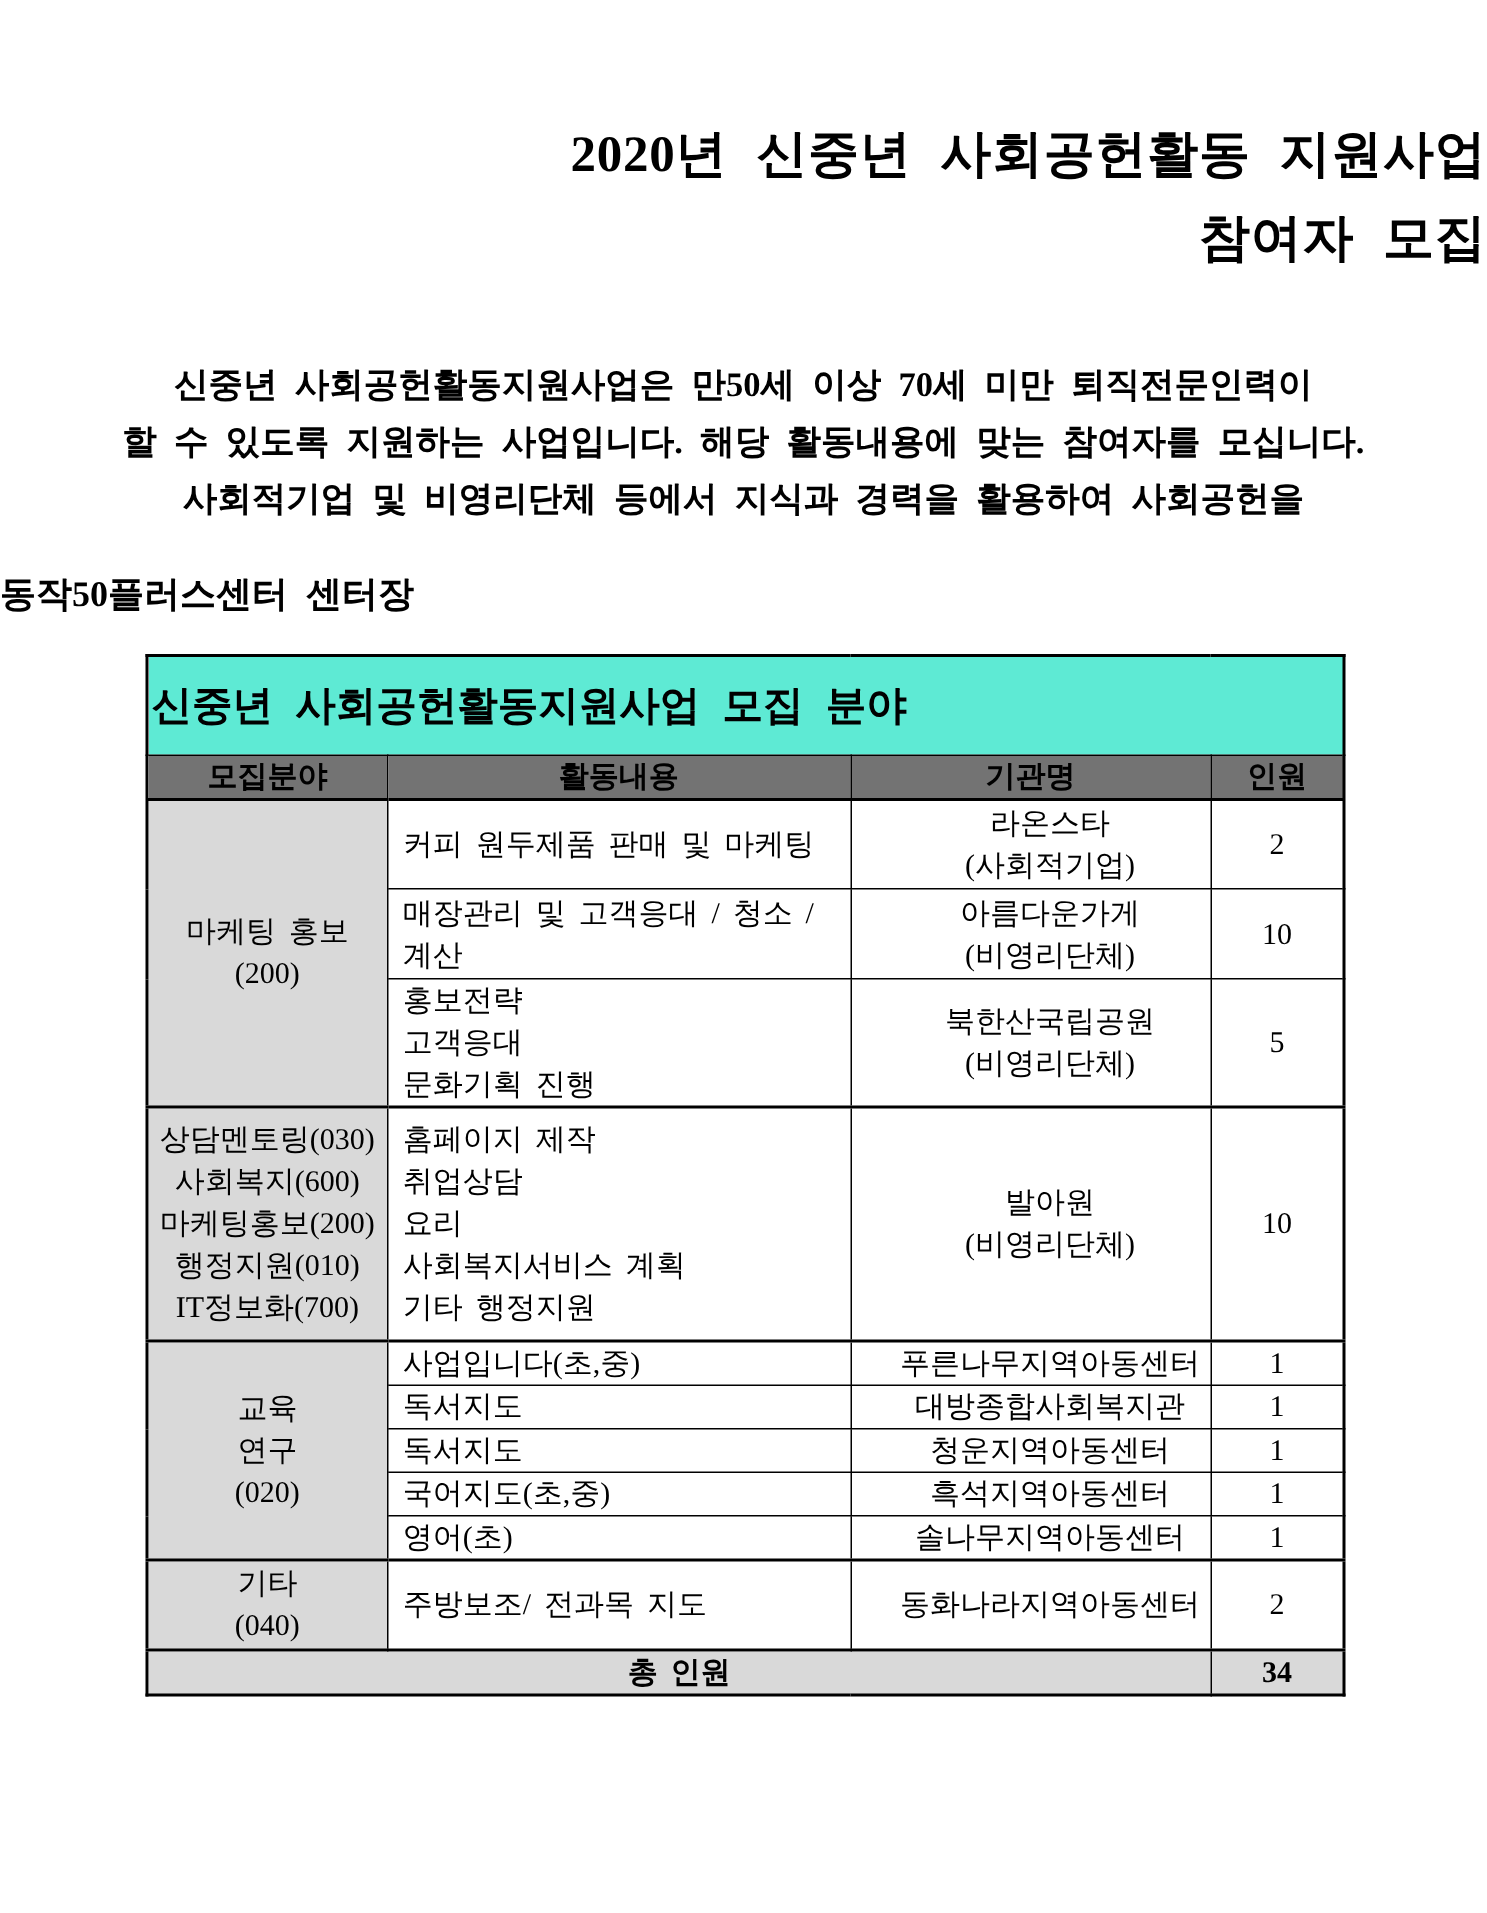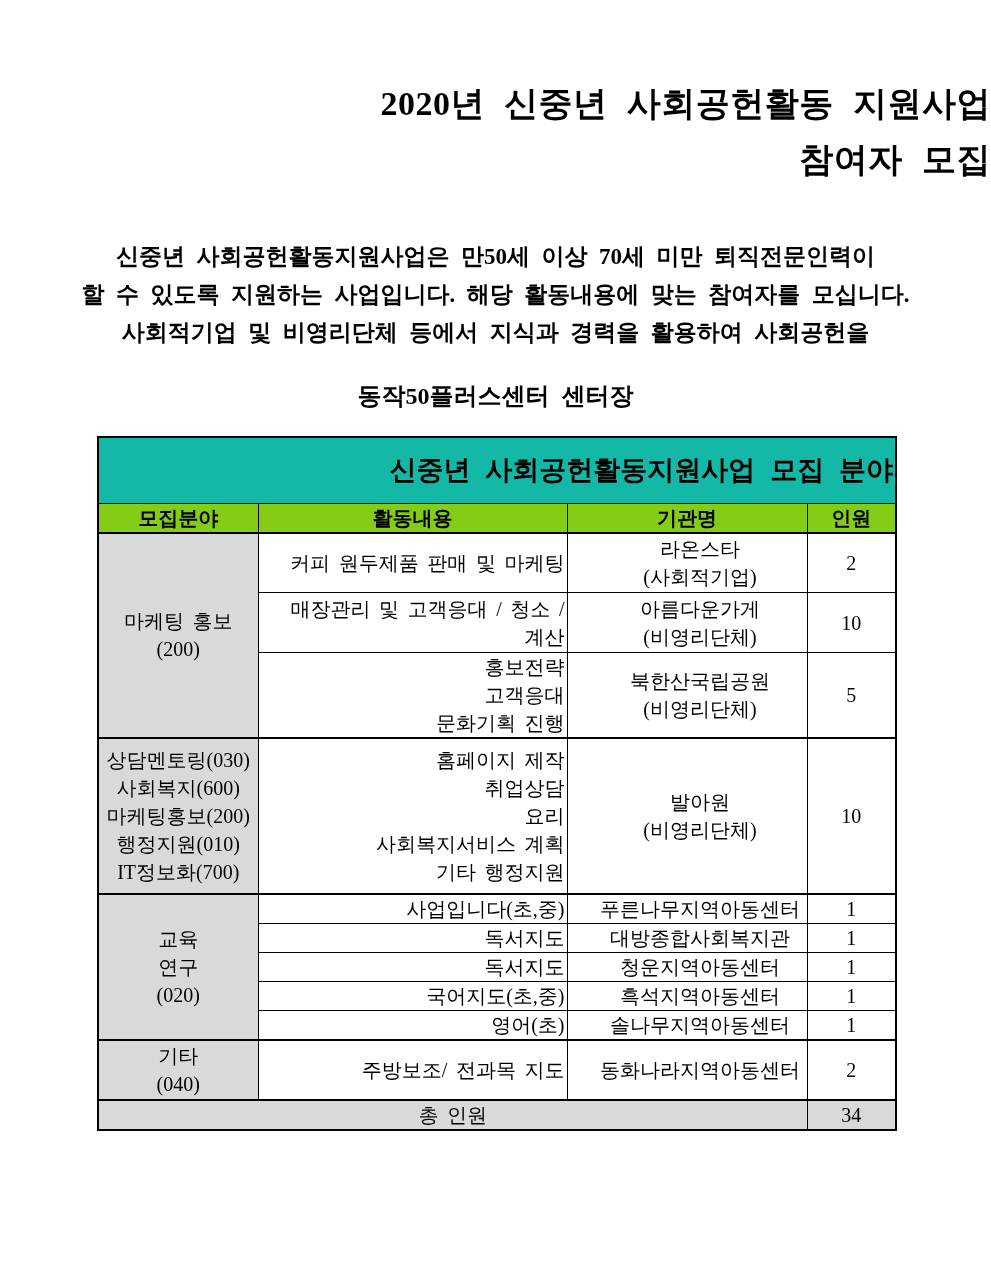--- a/index.html
+++ b/index.html
@@ -14,61 +14,61 @@
   .doc-title {
     margin-top:76px; text-align:right;
     font-size:34px; font-weight:bold; line-height:56px;
     word-spacing:0.3em; letter-spacing:0.5px;
   }
   .intro {
     margin-top:50px; text-align:center;
     font-size:23px; line-height:38px; word-spacing:0.25em;font-weight:bold;
   }
   .signer {
-    margin-top:28px; text-align:center;
+    margin-top:28px; 
     font-size:24px; font-weight:bold; word-spacing:0.25em;
   }
   .section-heading {
     margin:100px 0 0 92px;
     font-size:24px; word-spacing:0.2em;
   }
   .phone { font-size:24px; }
 
   table.recruit-table {
     border-collapse:collapse; table-layout:fixed;
     margin:24px 0 0 97px; width:798px;
     border:2px solid #000;
   }
   .recruit-table td {
     border:1px solid #000; vertical-align:middle;
     font-size:20px; line-height:28px; padding:0 2px;
     word-spacing:0.18em; overflow:hidden;
   }
   td.t-title {
-    height:66px; background:#14b8a6;
-    font-size:27px; font-weight:bold; text-align:right;
+    height:66px; background:#5eead4;
+    font-size:27px; font-weight:bold; text-align:left;
     word-spacing:0.3em;
   }
   tr.head-row td {
-    height:28px; background:#84cc16;
+    height:28px; background:#737373;
     font-weight:bold; text-align:center;
     border-bottom:2px solid #000;
   }
   td.cat { background:#d9d9d9; text-align:center; }
-  td.act { text-align:right; padding-left:10px; }
+  td.act { text-align:left; padding-left:10px; }
   td.org { text-align:center;padding-left:28px; }
   td.cnt { text-align:center; }
   tr.r60  td { height:60px; }
   tr.r86  td { height:84px; }
   tr.r156 td { height:156px; }
   tr.r28  td { height:28px; }
   tr.gb td { border-top:2px solid #000; }
   tr.total-row td {
     height:28px; background:#d9d9d9;
-    font-weight:normal; text-align:center;
+    font-weight:bold; text-align:center;
     border-top:2px solid #000;
   }
 </style>
 </head>
 <body>
 
 <div class="page">
 
   <h1 class="doc-title">
     <div>2020년 신중년 사회공헌활동 지원사업</div>

